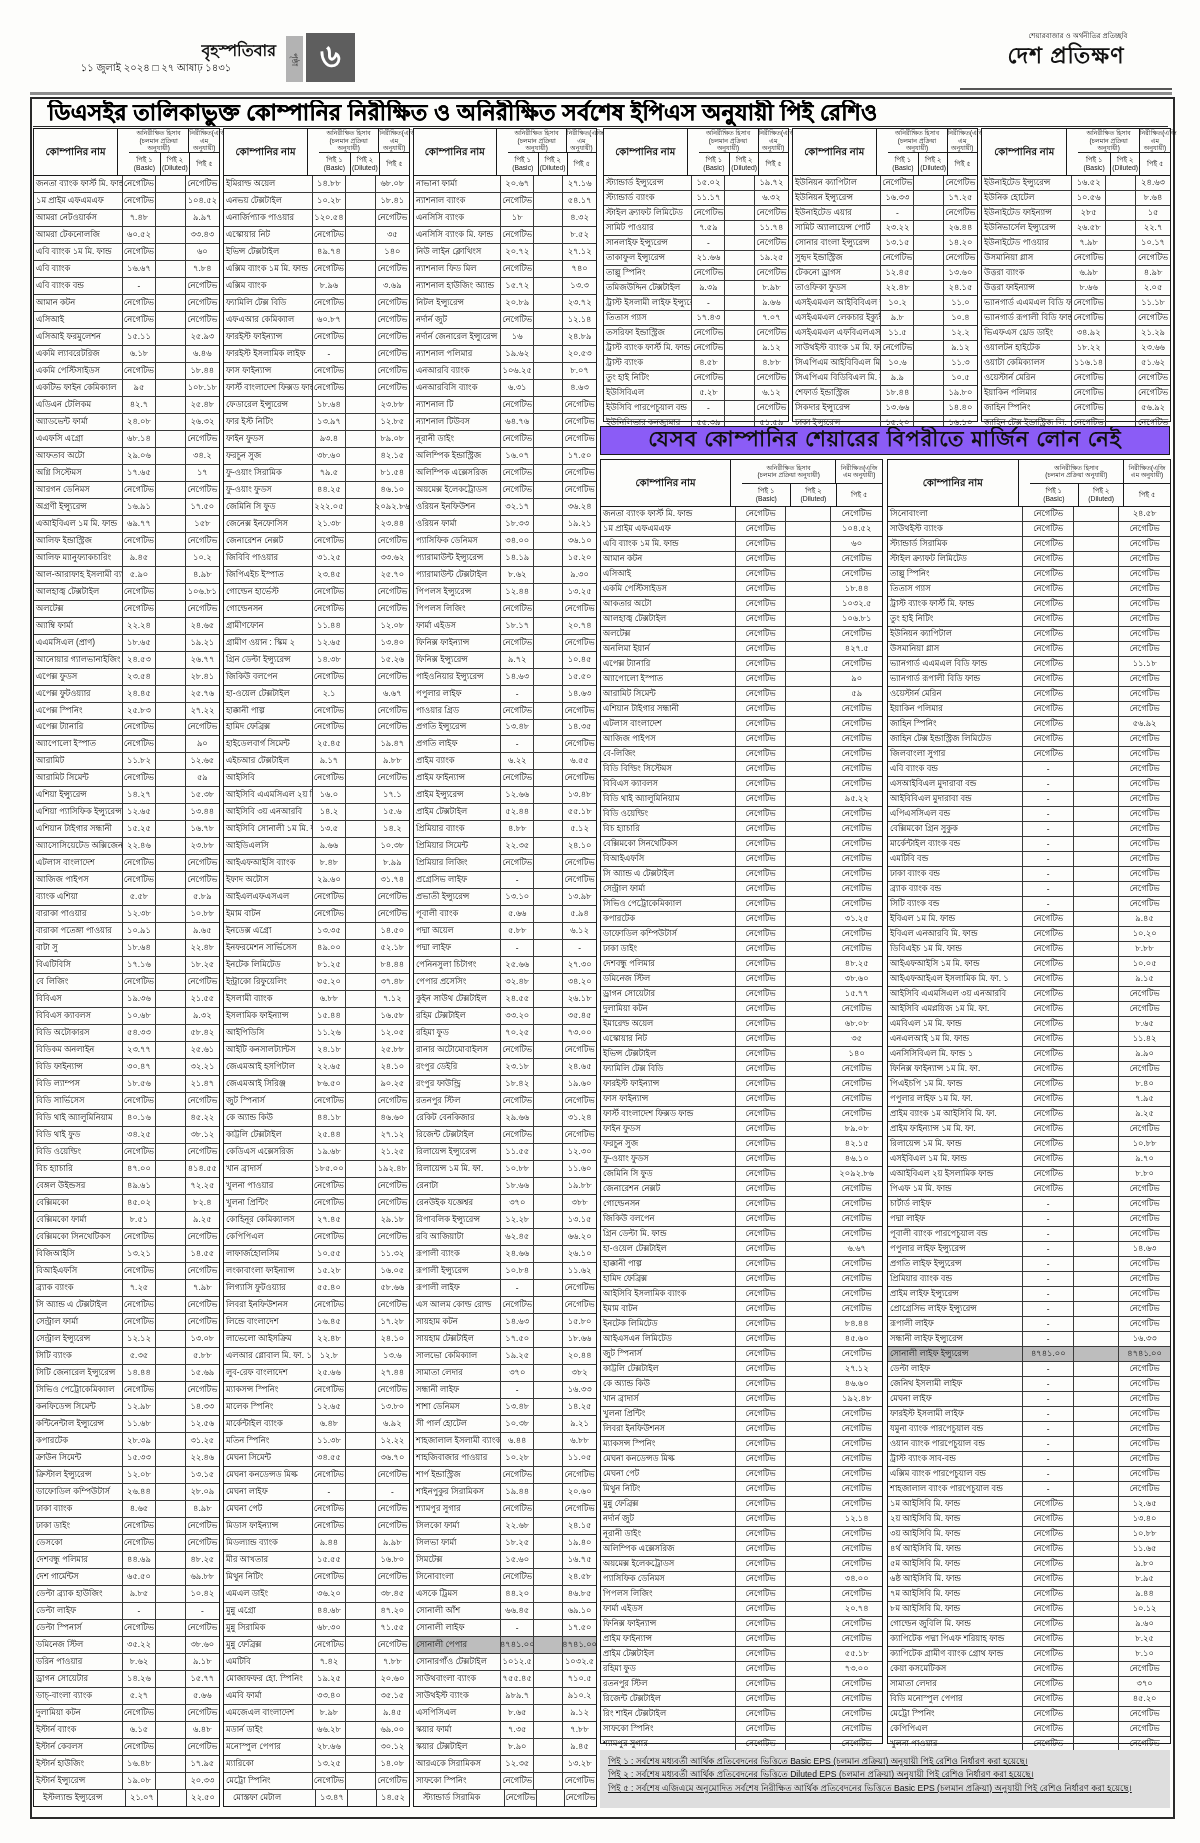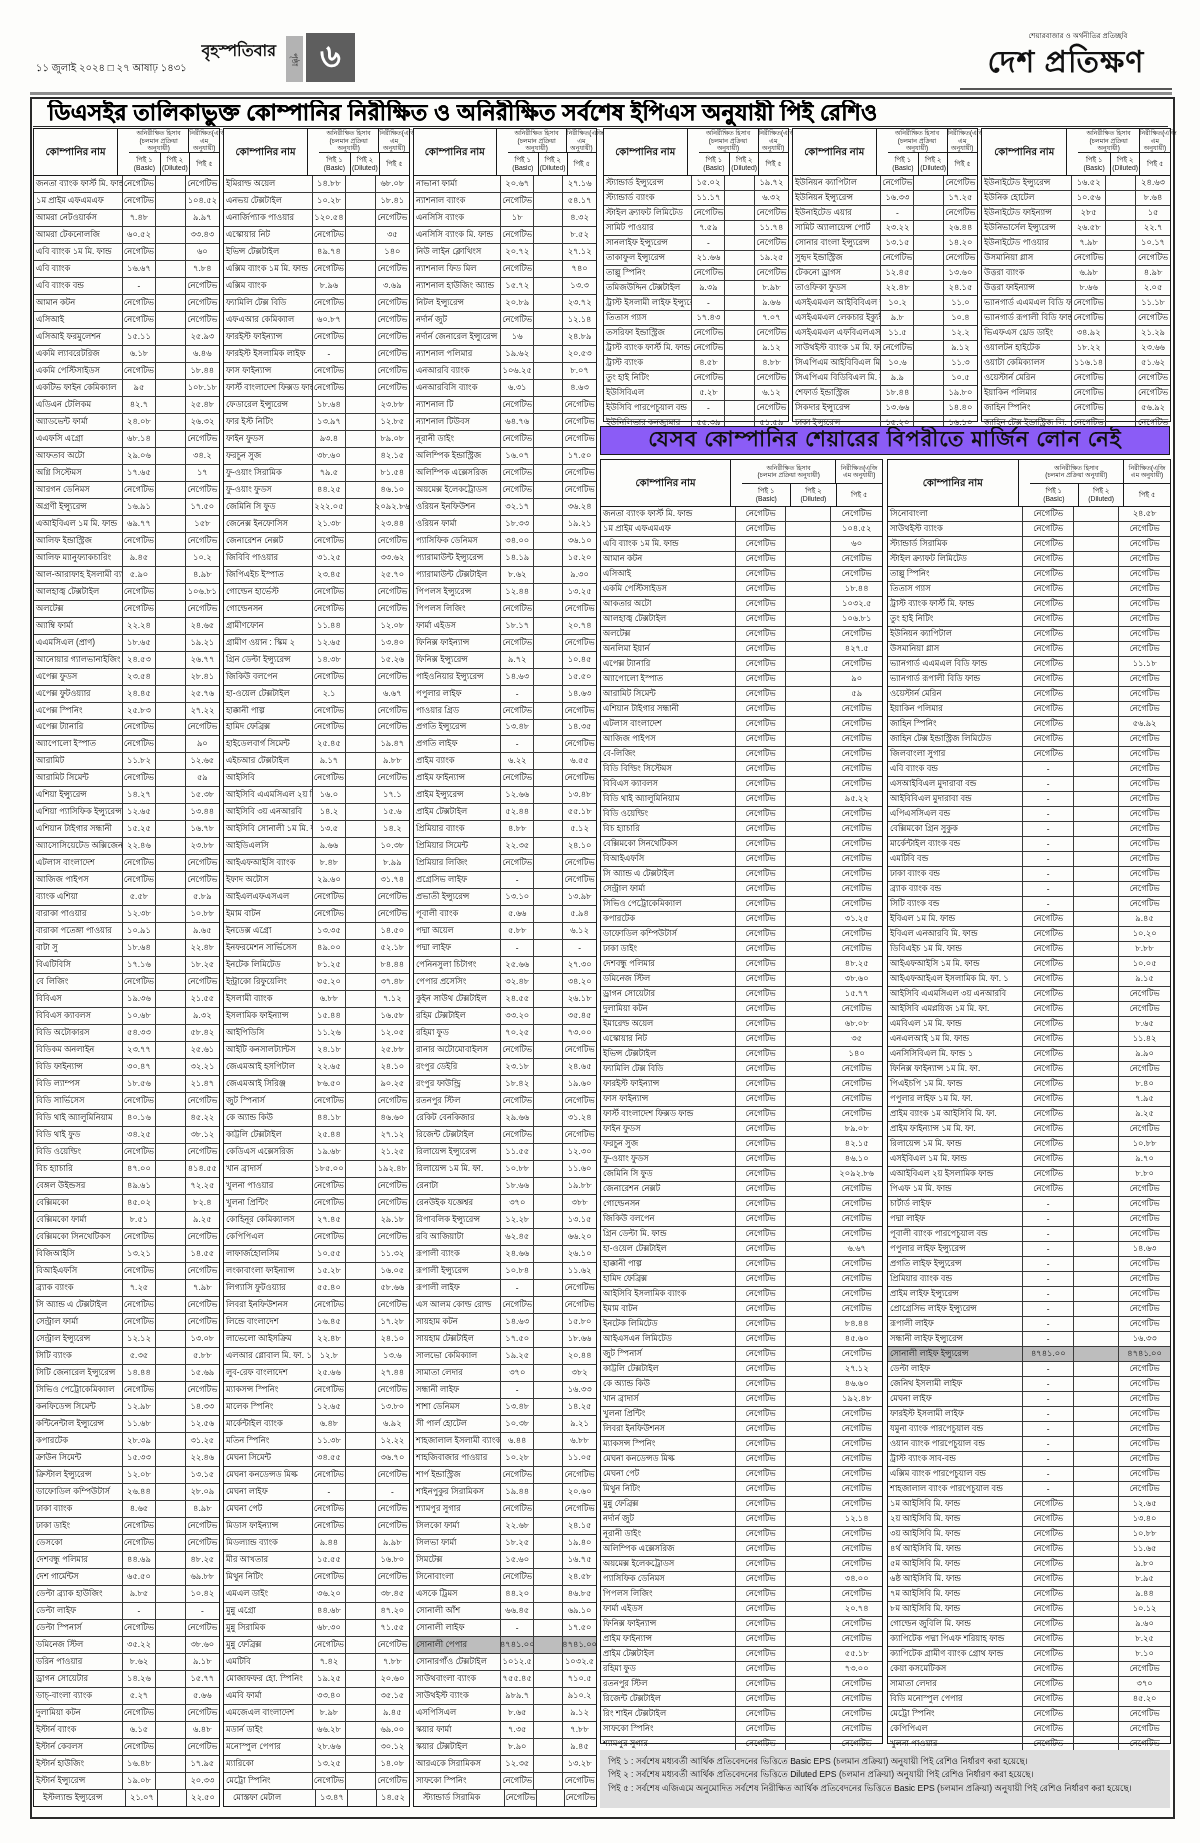--- a/index.html
+++ b/index.html
@@ -1,28 +1,28 @@
 <!DOCTYPE html>
 <html><head>
 <meta charset="utf-8">
 <style>
   html,body{margin:0;padding:0;background:#f6f6f4;}
   body{width:1200px;height:1843px;position:relative;font-family:"Liberation Sans",sans-serif;color:#111;}
   .page{position:absolute;inset:0;background:#fdfdfb;overflow:hidden;}
 
   
   .weekday{position:absolute;left:96px;top:38px;width:180px;text-align:right;font-size:16px;font-weight:bold;}
-  .dateline{position:absolute;left:36px;top:60px;width:240px;text-align:left;font-size:10px;}
+  .dateline{position:absolute;left:36px;top:60px;width:240px;text-align:center;font-size:10px;}
   .pstrip{position:absolute;left:286px;top:36px;width:17px;height:46px;background:#b3b3b3;color:#222;
           font-size:8px;display:flex;align-items:center;justify-content:center;writing-mode:vertical-rl;}
   .pbadge{position:absolute;left:306px;top:33px;width:49px;height:49px;background:#5e5e5e;color:#fff;
           font-size:32px;font-weight:bold;display:flex;align-items:center;justify-content:center;}
   .sectitle{position:absolute;left:372px;top:38px;font-size:27px;font-weight:bold;letter-spacing:.5px;}
   .tagline{position:absolute;left:988px;top:30px;width:180px;text-align:center;font-size:7px;}
-  .papername{position:absolute;left:960px;top:38px;width:212px;text-align:center;font-size:30px;font-weight:900;letter-spacing:1px;}
+  .papername{position:absolute;left:960px;top:38px;width:212px;text-align:center;font-size:22px;font-weight:900;letter-spacing:1px;}
   .toprule{position:absolute;left:30px;top:92px;width:1142px;height:3px;background:#8d8d8d;}
   .toprule2{position:absolute;left:960px;top:88px;width:212px;height:2px;background:#555;}
 
   
   .contentbox{position:absolute;left:30px;top:97px;width:1141px;height:1718px;border:2px solid #2a2a2a;background:#fdfdfb;}
   .headline{position:absolute;left:33px;top:100px;width:1135px;height:27px;border-bottom:1px solid #2a2a2a;
             font-size:22px;font-weight:bold;display:flex;align-items:center;padding-left:15px;box-sizing:border-box;
             -webkit-text-stroke:.4px #000;letter-spacing:.3px;white-space:nowrap;overflow:hidden;}
 
   .tgroup{position:absolute;border:1px solid #1a1a1a;background:#fdfdfb;display:flex;flex-direction:column;box-sizing:border-box;}
@@ -46,21 +46,21 @@
   .c-name{width:48%;border-right:1px solid #3a3a3a;font-size:8.3px;display:flex;align-items:center;padding-left:2px;
           overflow:hidden;white-space:nowrap;box-sizing:border-box;}
   .c-v{border-right:1px solid #3a3a3a;font-size:8.3px;display:flex;align-items:center;justify-content:center;
        overflow:hidden;white-space:nowrap;box-sizing:border-box;}
   .c-p1{width:18%;}.c-p2{width:16%;}.c-p5{width:18%;border-right:none;}
 
   .margintitle{position:absolute;left:600px;top:426px;width:570px;height:29px;background:#8b5cf6;border:1px solid #1a1a1a;
                font-size:21px;font-weight:bold;display:flex;align-items:center;justify-content:center;letter-spacing:1px;
                box-sizing:border-box;white-space:nowrap;overflow:hidden;}
   .footnote{position:absolute;left:600px;top:1750px;width:570px;height:58px;background:#dedede;
-            font-size:8.6px;line-height:1.55;padding:5px 8px;box-sizing:border-box;}
+            font-size:8.6px;line-height:1.55;padding:5px 8px;box-sizing:border-box;text-decoration:underline;}
   .footnote div{white-space:nowrap;overflow:hidden;}
 </style>
 </head>
 <body>
 
 <div class="page">
   <div class="weekday">বৃহস্পতিবার</div>
   <div class="dateline">১১ জুলাই ২০২৪ □ ২৭ আষাঢ় ১৪৩১</div>
   <div class="pstrip">পৃষ্ঠা</div>
   <div class="pbadge">৬</div>

